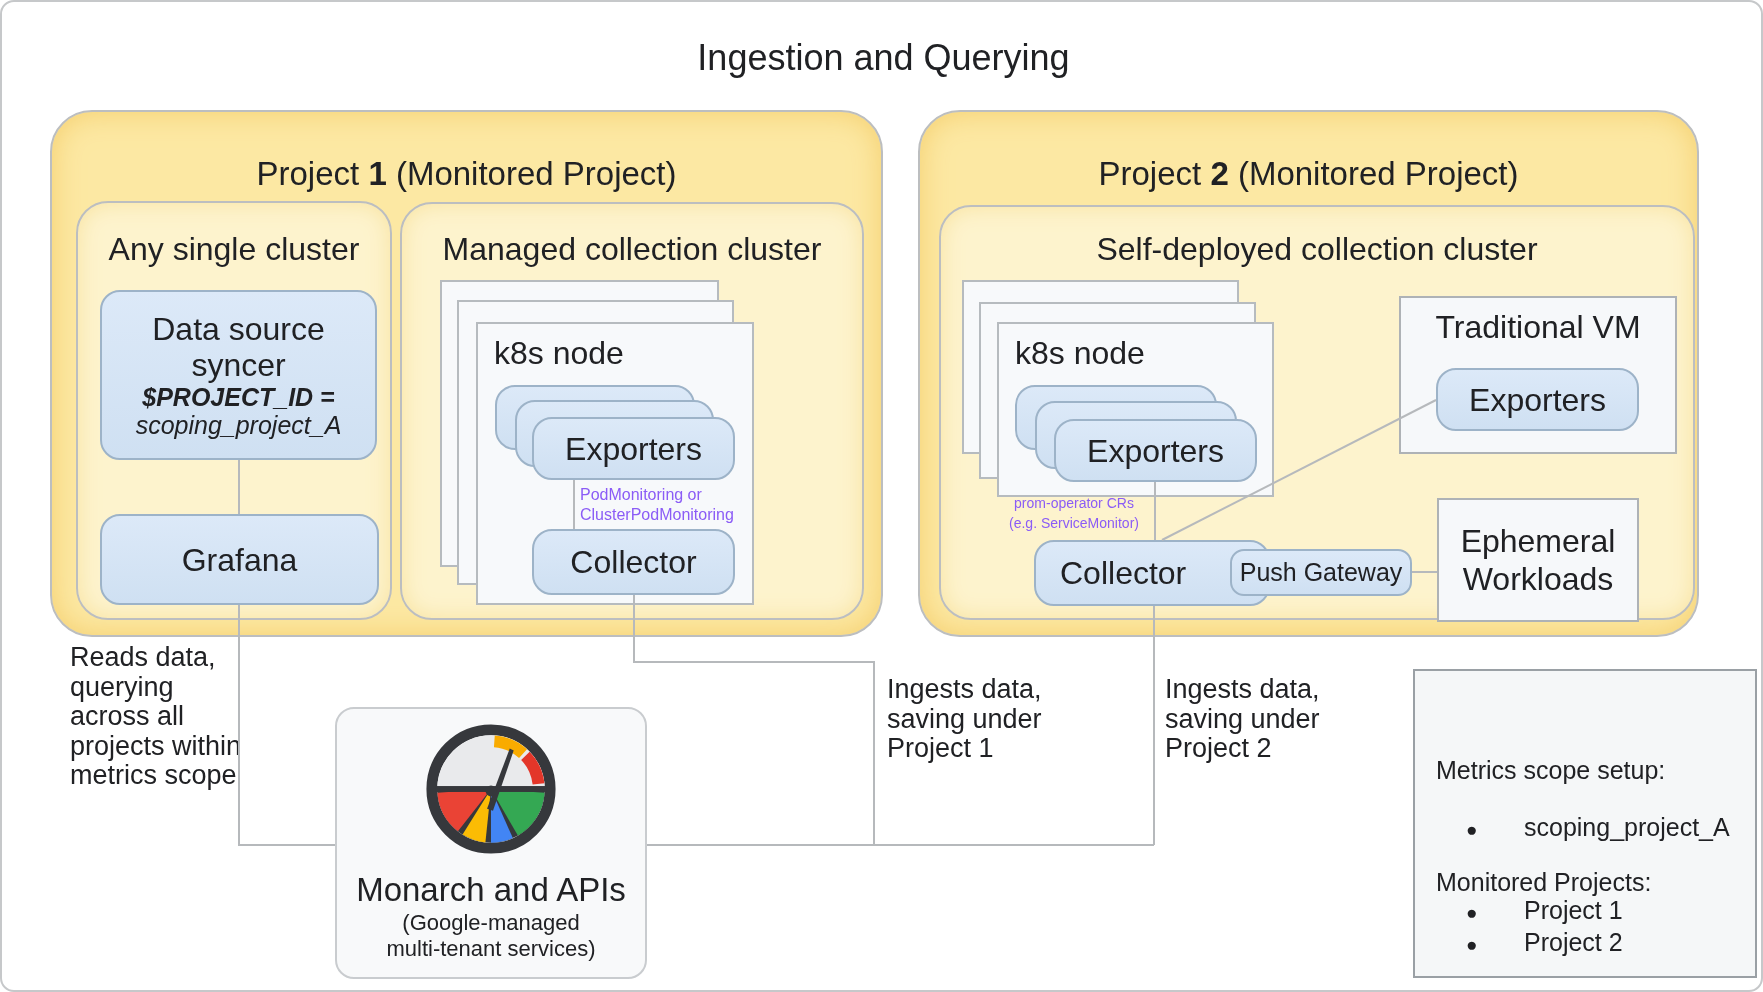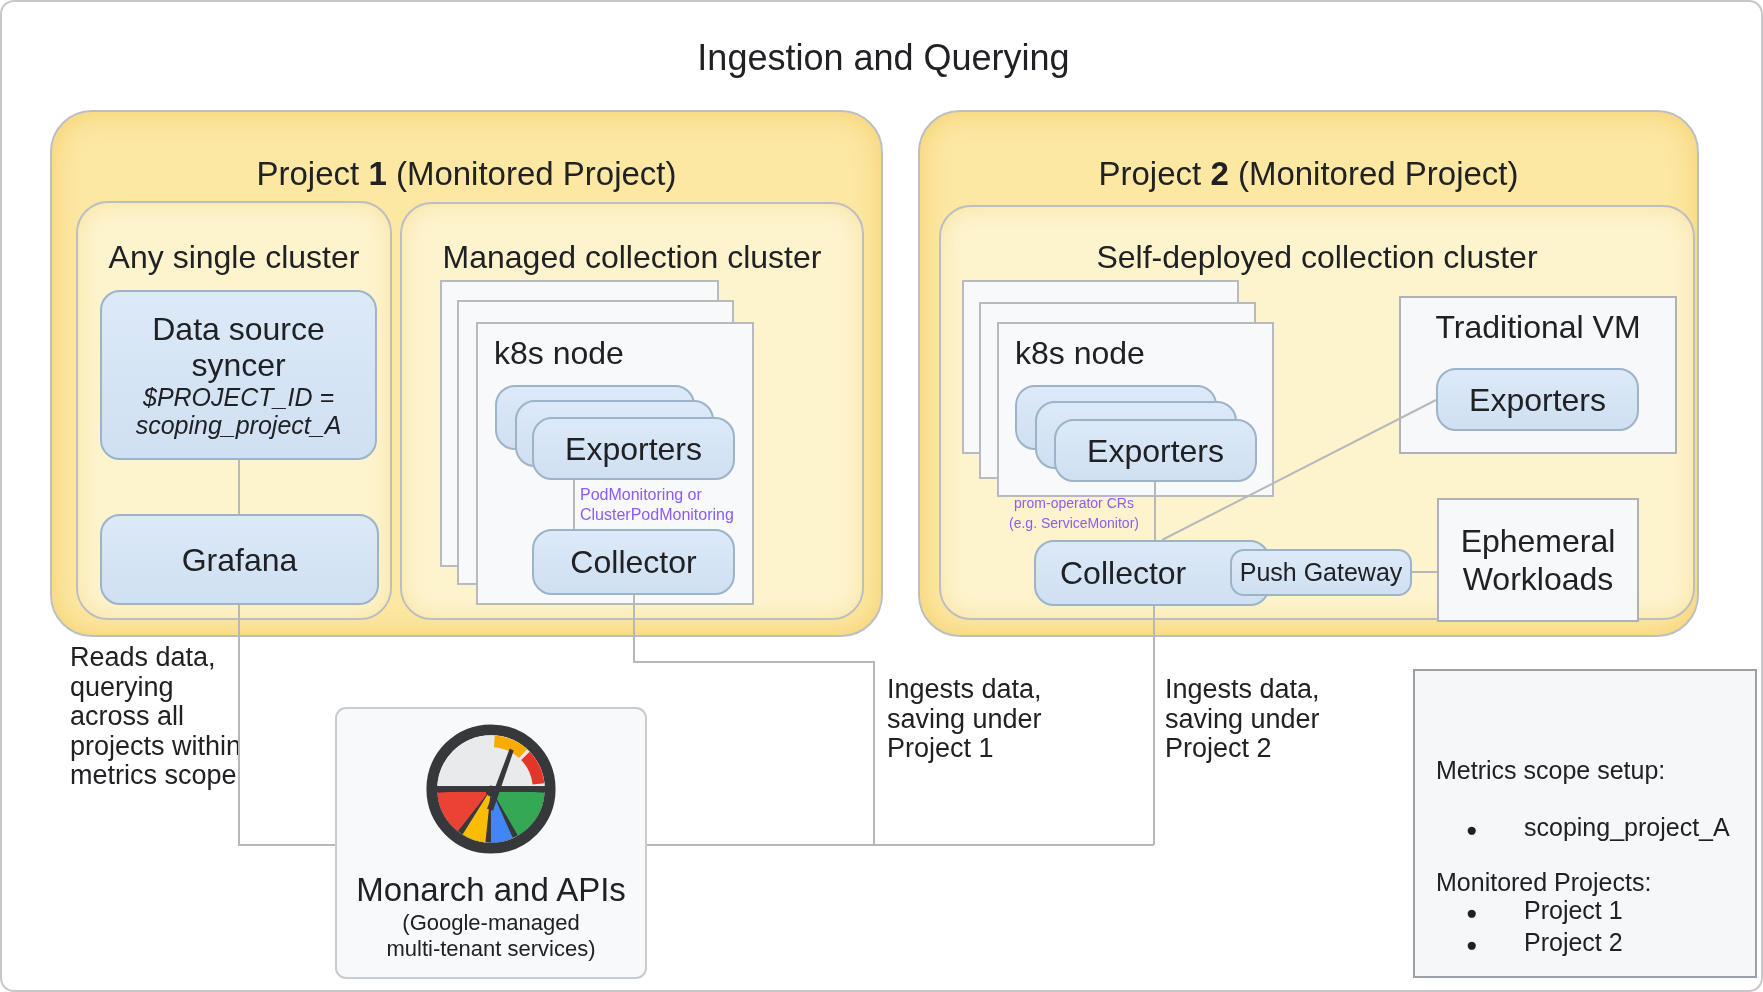--- a/index.html
+++ b/index.html
@@ -9,27 +9,27 @@
   .abs{position:absolute;box-sizing:border-box;}
   .yellow-outer{background:#fce8a3;border:2px solid #bcbec0;border-radius:42px;
                 box-shadow:inset 0 0 30px #f5cf6e;}
   .yellow-inner{background:#fdf3cd;border:2px solid #bcbec0;border-radius:32px;
                 box-shadow:inset 0 0 22px #f8e3a0;}
   .card{background:#f7f9fb;border:2px solid #b6bbbf;}
   .pill{background:linear-gradient(#dce9f8,#cfe0f2);border:2px solid #9db3c8;border-radius:20px;
         display:flex;align-items:center;justify-content:center;}
   .panel{background:#f6f8fa;border:2px solid #aeb2b6;}
   .caption{font-size:33px;text-align:center;line-height:40px;white-space:nowrap;}
-  .hdr{font-size:32px;text-align:center;line-height:38px;white-space:nowrap;margin-top:8px;}
+  .hdr{font-size:32px;text-align:center;line-height:38px;white-space:nowrap;}
   .lbl{font-size:32px;line-height:38px;white-space:nowrap;}
   .pill .lbl{line-height:34px;}
   .note{font-size:16px;line-height:20px;color:#8b5cf6;}
   .annot{font-size:27px;line-height:29.5px;white-space:pre-line;}
   .title{font-size:36px;text-align:center;line-height:44px;}
-  .monarch{background:#f8f9fa;border:2px solid #c9cccf;border-radius:11px;
+  .monarch{background:#f8f9fa;border:2px solid #c9cccf;border-radius:19px;
            display:flex;flex-direction:column;align-items:center;}
   .monarch-title{font-size:33px;line-height:40px;margin-top:12px;}
   .monarch-sub{font-size:22px;line-height:26px;text-align:center;}
   .metrics{background:#f5f7f8;border:2px solid #9aa0a5;font-size:25px;line-height:28.6px;
            padding:62px 0 0 21px;}
   .metrics .row{white-space:nowrap;margin-top:23px;}
   .metrics .spacer{height:28.6px;}
   .bullet-row{display:flex;align-items:baseline;}
   .bullet-glyph{display:inline-block;margin-left:30px;width:58px;font-size:19px;}
   svg.lines{position:absolute;left:0;top:0;z-index:6;pointer-events:none;}
@@ -59,21 +59,21 @@
 
   <div class="abs yellow-outer z1" style="left:48px;top:108px;width:833px;height:527px;"></div>
   <div class="abs caption z2" style="left:48px;top:152px;width:833px;"><span>Project </span><b>1</b><span> (Monitored Project)</span></div>
 
   <div class="abs yellow-inner z2" style="left:74px;top:199px;width:316px;height:419px;"></div>
   <div class="abs hdr z3" style="left:74px;top:228px;width:316px;">Any single cluster</div>
 
   <div class="abs pill z4" style="left:98px;top:288px;width:277px;height:170px;flex-direction:column;">
     <div class="lbl" style="line-height:36px;">Data source</div>
     <div class="lbl" style="line-height:36px;">syncer</div>
-    <div style="font-size:25px;font-style:italic;line-height:28px;">$PROJECT_ID =</div>
+    <div style="font-size:25px;font-style:italic;line-height:28px;font-weight:bold;">$PROJECT_ID =</div>
     <div style="font-size:25px;font-style:italic;line-height:28px;">scoping_project_A</div>
   </div>
 
   <div class="abs pill z4" style="left:98px;top:512px;width:279px;height:91px;">
     <span class="lbl">Grafana</span>
   </div>
 
   <div class="abs yellow-inner z2" style="left:398px;top:200px;width:464px;height:418px;"></div>
   <div class="abs hdr z3" style="left:398px;top:228px;width:464px;">Managed collection cluster</div>
 

